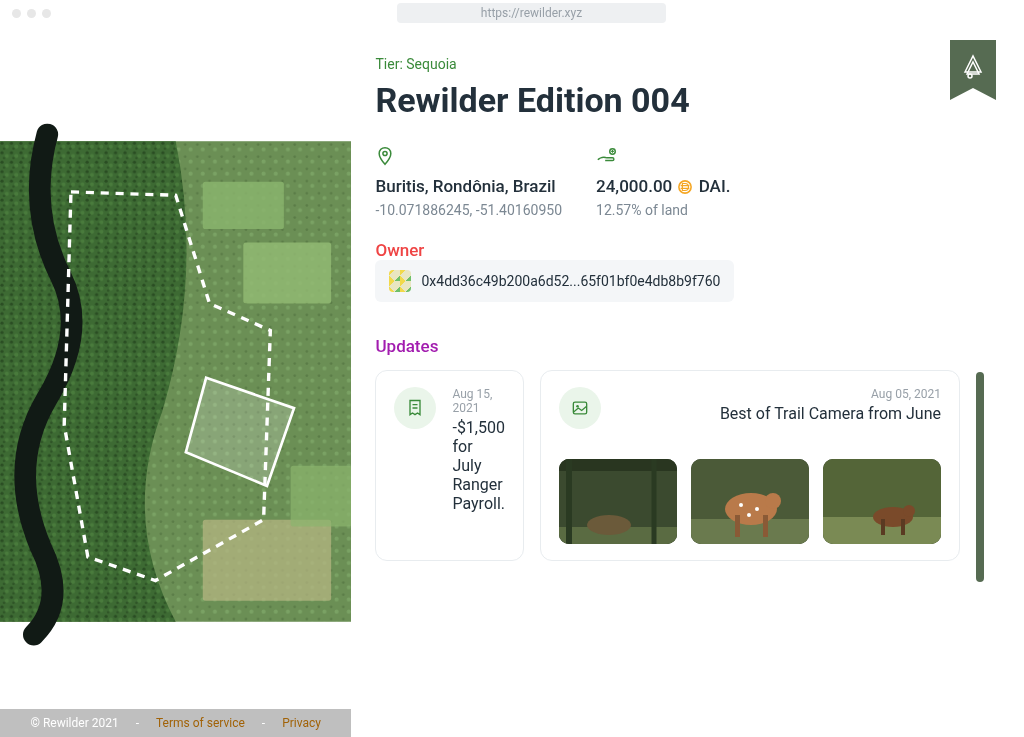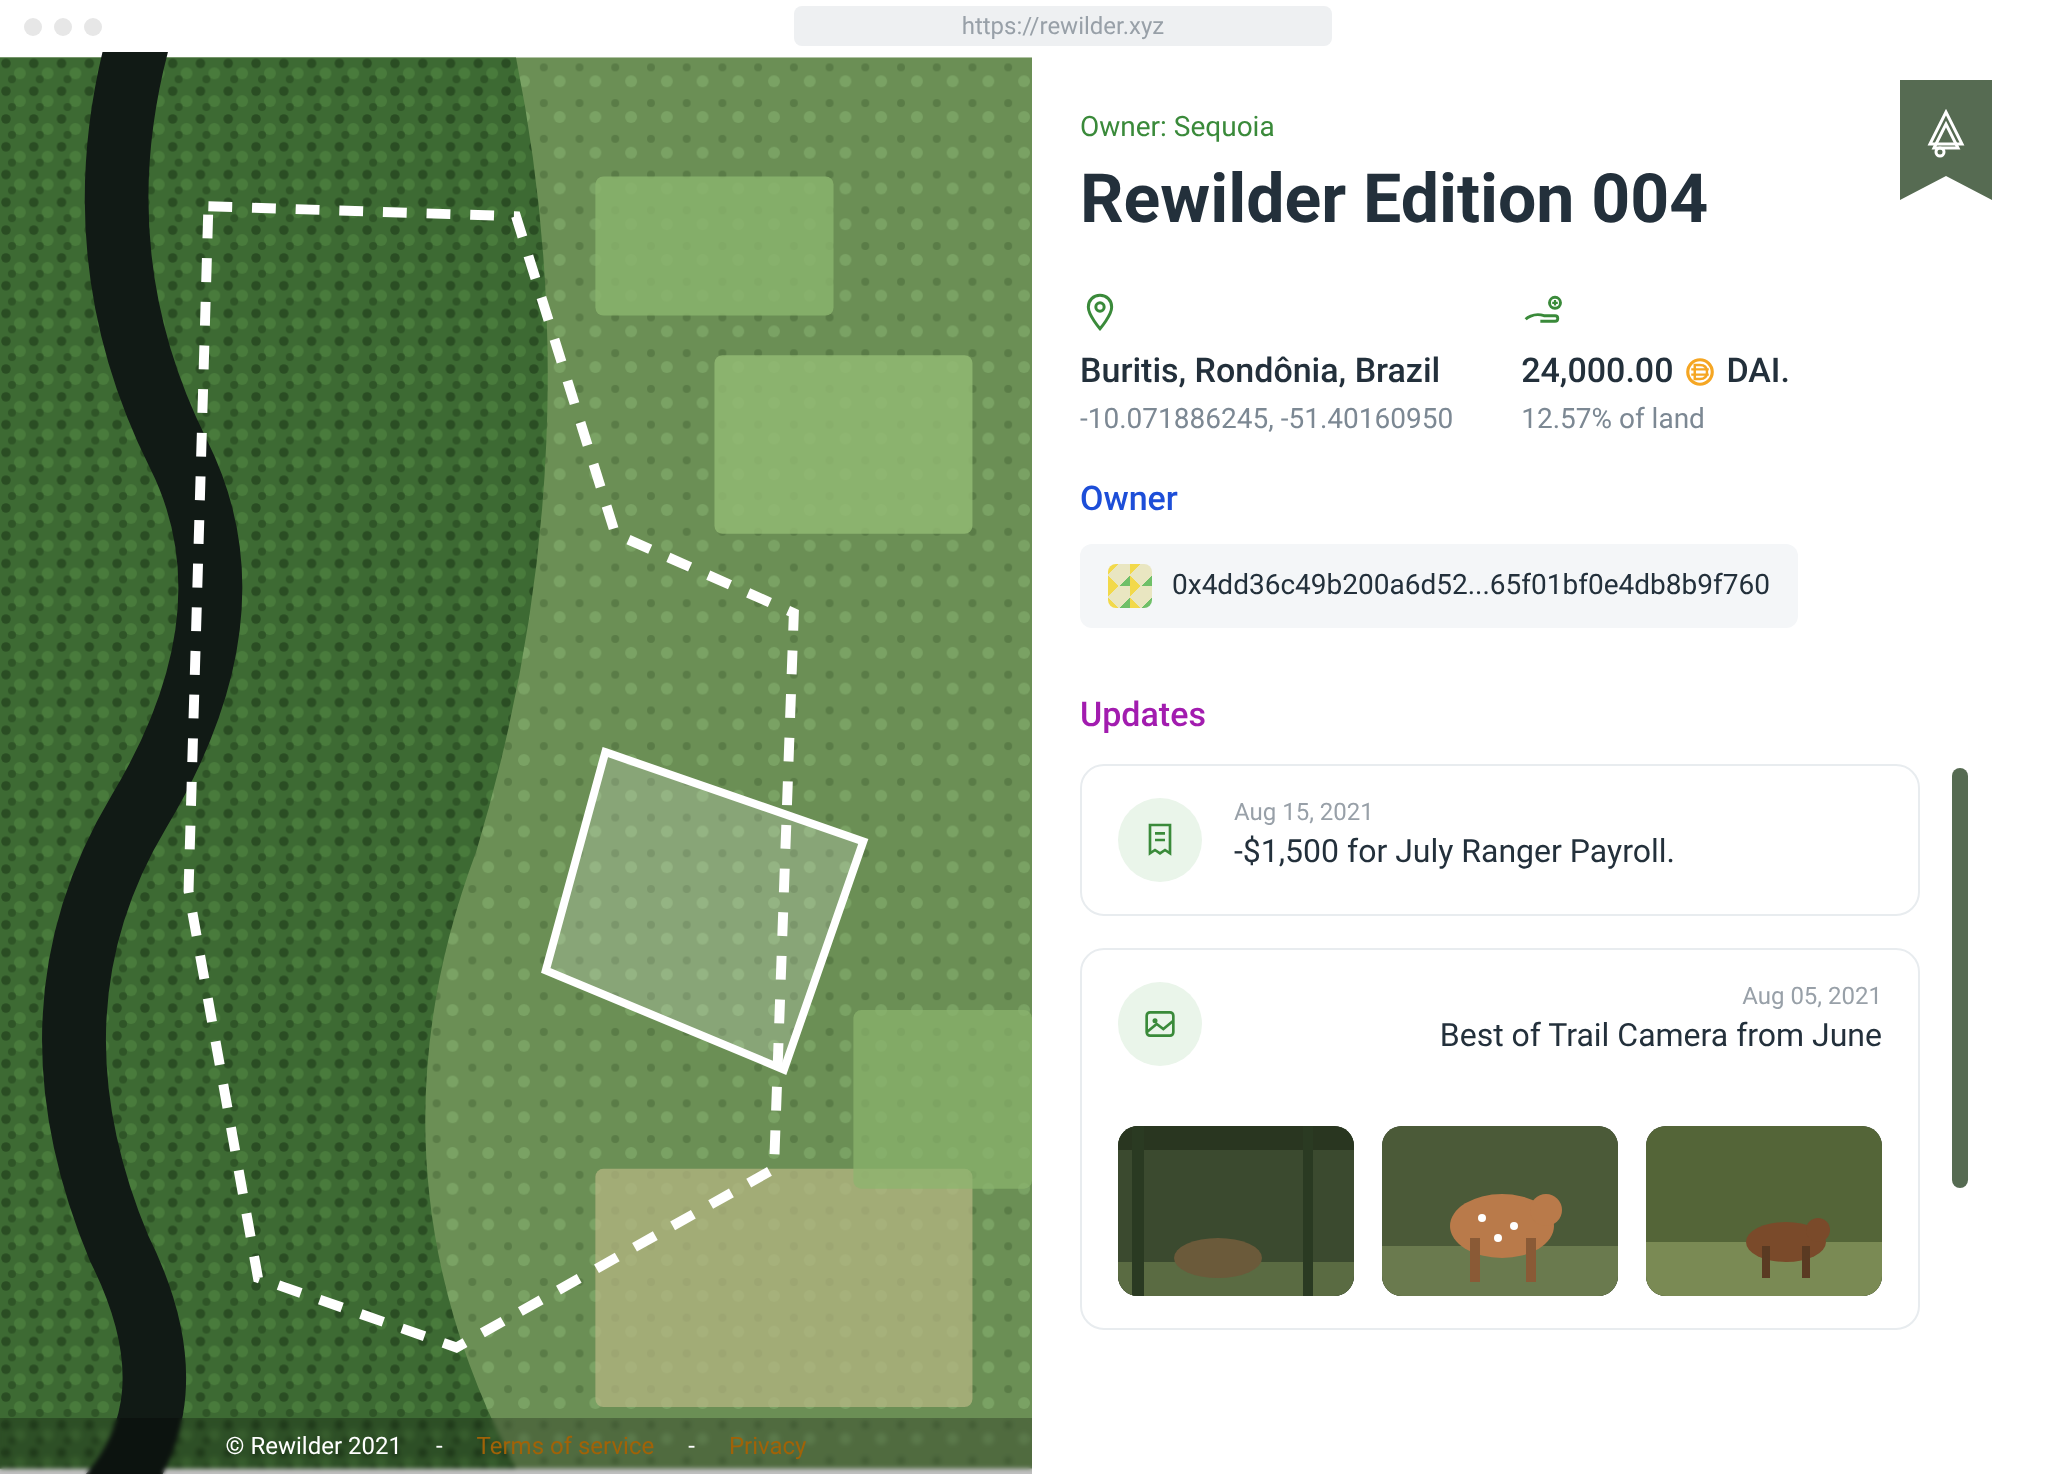--- a/index.html
+++ b/index.html
@@ -94,23 +94,23 @@
   .info-primary { font-size: 17px; color: #23303b; font-weight: 500; }
   .info-secondary { font-size: 14px; color: #7c8893; }
   .dai-icon {
     display: inline-block;
     width: 14px; height: 14px;
     vertical-align: -2px;
     margin: 0 2px;
   }
   .owner-label {
     font-size: 17px;
-    color: #1d4ed8;
+    color: #ef4444;
     font-weight: 500;
-    margin-bottom: 12px;
+    margin-bottom: 0;
   }
   .owner-chip {
     display: flex;
     align-items: center;
     gap: 10px;
     background: #f4f6f8;
     border-radius: 6px;
     padding: 10px 14px;
     font-size: 14px;
     color: #23303b;
@@ -128,21 +128,21 @@
   }
   .updates-section { margin-top: 34px; position: relative; }
   .updates-label {
     font-size: 17px;
     color: #a21caf;
     font-weight: 500;
     margin-bottom: 14px;
   }
   .updates-list {
     display: flex;
-    flex-direction: column;
+    flex-direction: row;
     gap: 16px;
     padding-right: 20px;
     max-height: 320px;
     overflow: hidden;
   }
   .scrollbar-track {
     position: absolute;
     right: -4px; top: 36px;
     width: 8px; height: 280px;
     background: transparent;
@@ -246,21 +246,21 @@
   <div class="detail-panel">
     <svg class="bookmark" viewBox="0 0 46 72">
       <path d="M0,0 H46 V60 L23,48 L0,60 Z" fill="#566b52"></path>
       <g stroke="#fff" stroke-width="1.5" fill="none" transform="translate(23,26)">
         <path d="M-8,6 L0,-10 L8,6 Z"></path>
         <path d="M-6,8 L0,-4 L6,8 Z"></path>
         <circle cx="-3" cy="10" r="2"></circle>
       </g>
     </svg>
 
-    <div class="tier">Owner: Sequoia</div>
+    <div class="tier">Tier: Sequoia</div>
     <h1 class="title">Rewilder Edition 004</h1>
 
     <div class="info-grid">
       <div class="info-col">
         <svg class="info-icon" width="20" height="20" viewBox="0 0 24 24">
           <path d="M12 2 C8 2 5 5 5 9 C5 14 12 22 12 22 C12 22 19 14 19 9 C19 5 16 2 12 2 Z" fill="none" stroke="#3a8a3a" stroke-width="1.8"></path>
           <circle cx="12" cy="9" r="2.5" fill="none" stroke="#3a8a3a" stroke-width="1.8"></circle>
         </svg>
         <div class="info-primary">Buritis, Rondônia, Brazil</div>
         <div class="info-secondary">-10.071886245, -51.40160950</div>

